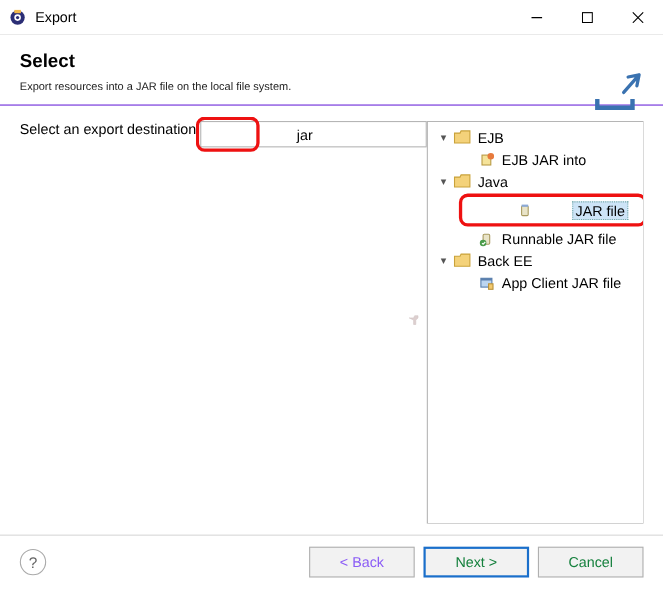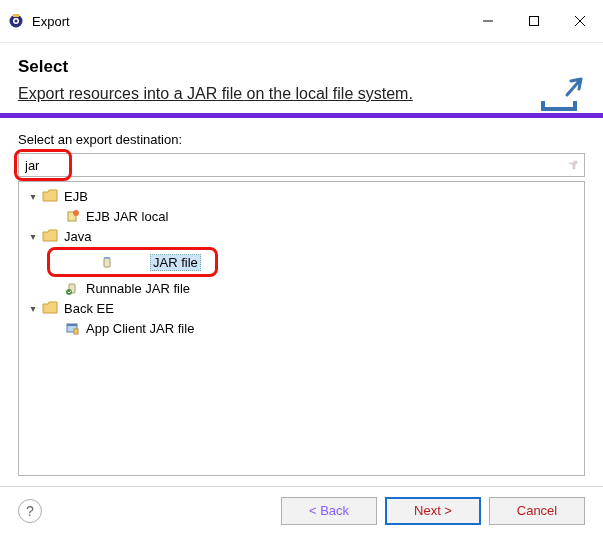--- a/index.html
+++ b/index.html
@@ -8,21 +8,21 @@
       font-size: 13px;
       background: #fff;
       color: #000;
       width: 603px;
       height: 535px;
       overflow: hidden;
       display: flex;
       flex-direction: column;
     }
     .titlebar {
-      height: 43px;
+      height: 32px;
       display: flex;
       align-items: center;
       padding: 0 0 0 8px;
       background: #fff;
       border-bottom: 1px solid #e8e8e8;
     }
     .titlebar .app-icon {
       width: 16px; height: 16px;
       margin-right: 8px;
       display: flex; align-items: center; justify-content: center;
@@ -33,45 +33,46 @@
     .win-btn {
       width: 46px; height: 100%;
       display: flex; align-items: center; justify-content: center;
       font-size: 13px; color: #000;
     }
     .win-btn svg { stroke: #000; stroke-width: 1; fill: none; }
     .header {
       padding: 14px 18px 10px 18px;
       position: relative;
       background: #fff;
-      border-bottom: 5px solid #6d28d9;
+      border-bottom: 1px solid #6d28d9;
     }
     .header h1 { font-size: 17px; font-weight: 600; margin-bottom: 8px; }
-    .header .subtitle { font-size: 16px; color: #222; text-decoration: underline; }
+    .header .subtitle { font-size: 10px; color: #222; }
     .export-graphic {
       position: absolute; right: 18px; top: 30px;
       width: 48px; height: 40px;
     }
     .body {
       flex: 1;
       padding: 14px 18px 10px 18px;
       display: flex;
-      flex-direction: column;
+      flex-direction: row;
       overflow: hidden;
     }
     .body-label { font-size: 13px; margin-bottom: 6px; }
     .search-row { position: relative; margin-bottom: 4px; }
     .search-input {
       width: 100%;
       height: 24px;
       border: 1px solid #b5b5b5;
       padding: 2px 22px 2px 6px;
       font-size: 13px;
       font-family: inherit;
       outline: none;
+      text-align: center;
     }
     .clear-icon {
       position: absolute;
       right: 6px; top: 50%;
       transform: translateY(-50%);
       width: 12px; height: 12px;
       opacity: 0.4;
     }
     .search-highlight {
       position: absolute;
@@ -138,21 +139,21 @@
     .wiz-btn {
       min-width: 96px;
       height: 28px;
       padding: 0 10px;
       border: 1px solid #b0b0b0;
       background: #f2f2f2;
       font-size: 13px;
       font-family: inherit;
       text-align: center;
       line-height: 26px;
-      color: #b91c1c;
+      color: #15803d;
     }
     .wiz-btn.disabled { color: #8b5cf6; }
     .wiz-btn.default { border: 2px solid #1a6fcb; line-height: 24px; }
   </style>
 </head>
 <body>
 
 <div class="titlebar">
   <span class="app-icon">
     <svg width="16" height="16" viewBox="0 0 16 16">
@@ -218,21 +219,21 @@
         <span class="label">EJB</span>
       </div>
       <div class="tree-node indent-2">
         <span class="expander"></span>
         <span class="icon">
           <svg width="14" height="14" viewBox="0 0 14 14">
               <rect x="3" y="3" width="8" height="9" fill="#f5e39a" stroke="#b89b45"></rect>
               <circle cx="11" cy="4" r="3" fill="#e77a3c"></circle>
             </svg>
         </span>
-        <span class="label">EJB JAR local</span>
+        <span class="label">EJB JAR into</span>
       </div>
 
       <div class="tree-node indent-1">
         <span class="expander">▾</span>
         <span class="icon">
           <svg width="16" height="14" viewBox="0 0 16 14">
               <path d="M1 3 L6 3 L7 1 L15 1 L15 12 L1 12 Z" fill="#f4d27a" stroke="#c9a23a"></path>
             </svg>
         </span>
         <span class="label">Java</span>

